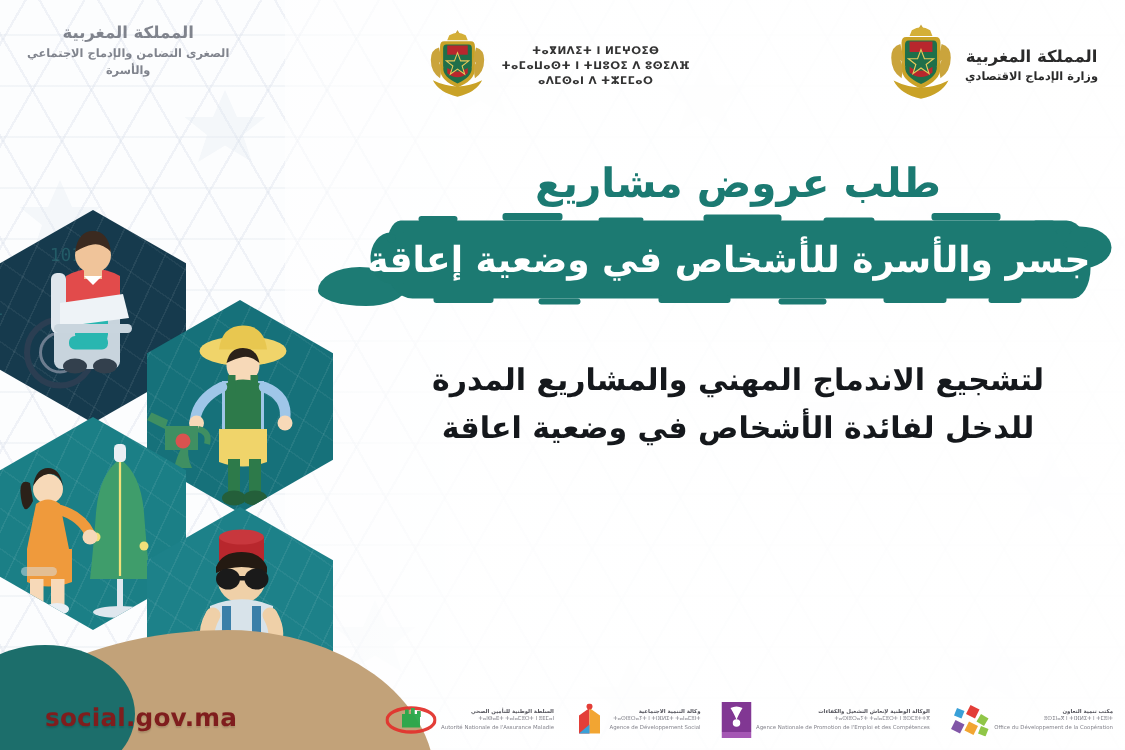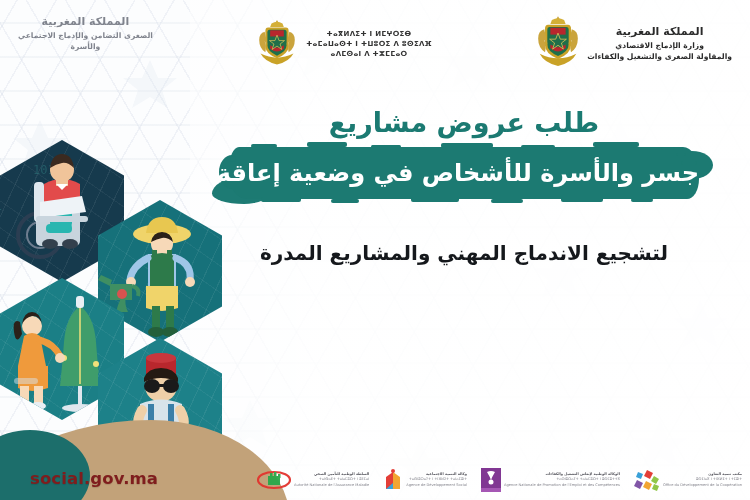--- a/index.html
+++ b/index.html
@@ -144,21 +144,21 @@
     width: 300px; height: 110px;
     background: #b99a72;
     border-radius: 60% 46% 0 0 / 100% 80% 0 0;
     z-index: 5;
     opacity: .9;
   }
 
   
   .content {
     position: absolute;
-    right: 36px; top: 108px;
+    right: 8px; top: 108px;
     width: 500px;
     text-align: center;
     z-index: 8;
   }
   .kicker {
     color: #1b7a72;
     font-size: 27px;
     font-weight: bold;
     line-height: 1.1;
     letter-spacing: -.2px;
@@ -278,21 +278,20 @@
     </g>
   </svg>
   <div class="bg-white-veil"></div>
 
   <div class="header">
 
     <div class="ministry">
       <div class="ministry-text">
         <div class="l1">المملكة المغربية</div>
         <div>وزارة الإدماج الاقتصادي</div>
-        <div>والمقاولة الصغرى والتشغيل والكفاءات</div>
       </div>
       <svg class="emblem" viewBox="0 0 60 76">
         <g>
           <path d="M30 3 l3 5 h-6z" fill="#c8a43a"></path>
           <path d="M22 8 q8-5 16 0 l2 5 H20z" fill="#d4af37"></path>
           <path d="M17 14 h26 q4 0 4 5 v22 q0 11-17 18 Q13 52 13 41 V19 q0-5 4-5z" fill="#c9a227"></path>
           <path d="M19 17 h22 q3 0 3 4 v19 q0 9-14 15 Q16 49 16 40 V21 q0-4 3-4z" fill="#1f6f4a"></path>
           <path d="M20 18 h20 v9 H20z" fill="#b8272d"></path>
           <path d="M20 45 q10 8 20 0 v-5 q-10 7-20 0z" fill="#b8272d"></path>
           <polygon points="30,25 33,33 41,33 34.5,38 37,46 30,41 23,46 25.5,38 19,33 27,33" fill="#1f6f4a" stroke="#e8c95a" stroke-width="1"></polygon>
@@ -490,20 +489,21 @@
           <rect x="410" y="59" width="22" height="4" rx="2"></rect>
           <circle cx="470" cy="34" r="3"></circle>
           <circle cx="12" cy="20" r="3"></circle>
         </g>
       </svg>
       <div class="brush-title">جسر والأسرة للأشخاص في وضعية إعاقة</div>
     </div>
 
     <div class="body-lines">
       <div class="nowrap">لتشجيع الاندماج المهني والمشاريع المدرة</div>
+      <div class="nowrap">للدخل لفائدة الأشخاص في وضعية اعاقة</div>
     </div>
 
   </div>
 
   <div class="band-tan-2"></div>
   <div class="band-tan"></div>
   <div class="blob-bottom-left"></div>
 
   <div class="site-url">social.gov.ma</div>
 

